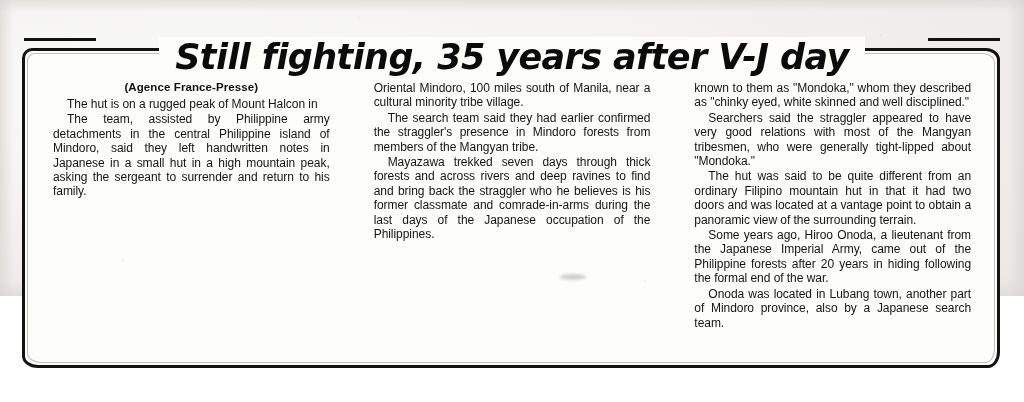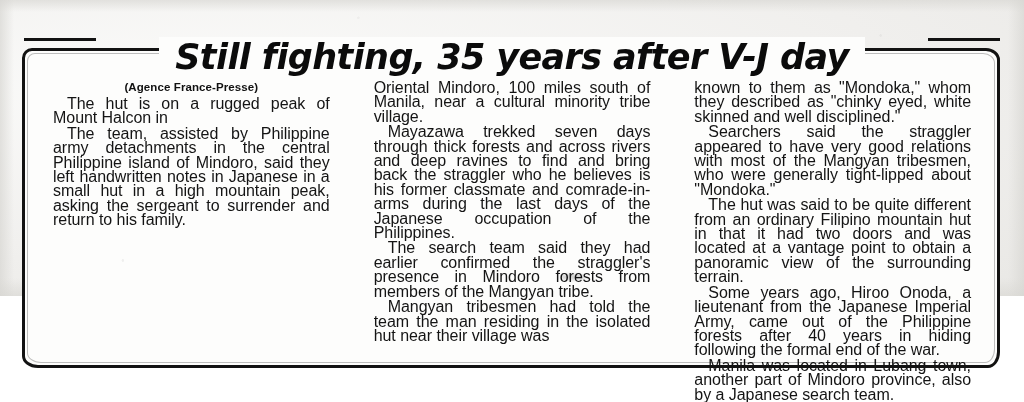--- a/index.html
+++ b/index.html
@@ -129,21 +129,21 @@
     font-weight: bold;
     font-size: 11.5px;
     color: #111;
     text-align: center;
     margin: 0 0 4px 0;
     letter-spacing: .1px;
   }
 
   p.para {
     font-family: "Liberation Sans", sans-serif;
-    font-size: 16px;
+    font-size: 12px;
     line-height: 14.4px;
     color: #141414;
     margin: 0 0 1px 0;
     text-align: justify;
     text-indent: 14px;
     letter-spacing: -0.05px;
     -webkit-font-smoothing: none;
   }
   p.para.noindent { text-indent: 0; }
 
@@ -192,31 +192,30 @@
     <div class="columns">
 
       <div class="col">
         <div class="kicker">(Agence France-Presse)</div>
         <p class="para">The hut is on a rugged peak of Mount Halcon in</p>
         <p class="para">The team, assisted by Philippine army detachments in the central Philippine island of Mindoro, said they left handwritten notes in Japanese in a small hut in a high mountain peak, asking the sergeant to surrender and return to his family.</p>
       </div>
 
       <div class="col">
         <p class="para noindent">Oriental Mindoro, 100 miles south of Manila, near a cultural minority tribe village.</p>
+        <p class="para">The search team said they had earlier confirmed the straggler's presence in Mindoro forests from members of the Mangyan tribe.</p>
         <p class="para">Mayazawa trekked seven days through thick forests and across rivers and deep ravines to find and bring back the straggler who he believes is his former classmate and comrade-in-arms during the last days of the Japanese occupation of the Philippines.</p>
-        <p class="para">The search team said they had earlier confirmed the straggler's presence in Mindoro forests from members of the Mangyan tribe.</p>
-        <p class="para">Mangyan tribesmen had told the team the man residing in the isolated hut near their village was</p>
       </div>
 
       <div class="col">
         <p class="para noindent">known to them as "Mondoka," whom they described as "chinky eyed, white skinned and well disciplined."</p>
         <p class="para">Searchers said the straggler appeared to have very good relations with most of the Mangyan tribesmen, who were generally tight-lipped about "Mondoka."</p>
         <p class="para">The hut was said to be quite different from an ordinary Filipino mountain hut in that it had two doors and was located at a vantage point to obtain a panoramic view of the surrounding terrain.</p>
-        <p class="para">Some years ago, Hiroo Onoda, a lieutenant from the Japanese Imperial Army, came out of the Philippine forests after 40 years in hiding following the formal end of the war.</p>
-        <p class="para">Manila was located in Lubang town, another part of Mindoro province, also by a Japanese search team.</p>
+        <p class="para">Some years ago, Hiroo Onoda, a lieutenant from the Japanese Imperial Army, came out of the Philippine forests after 20 years in hiding following the formal end of the war.</p>
+        <p class="para">Onoda was located in Lubang town, another part of Mindoro province, also by a Japanese search team.</p>
       </div>
 
     </div>
   </div>
 
   <div class="speckle"></div>
   <div class="smudge-bottom"></div>
 </div>
 
 </body></html>

